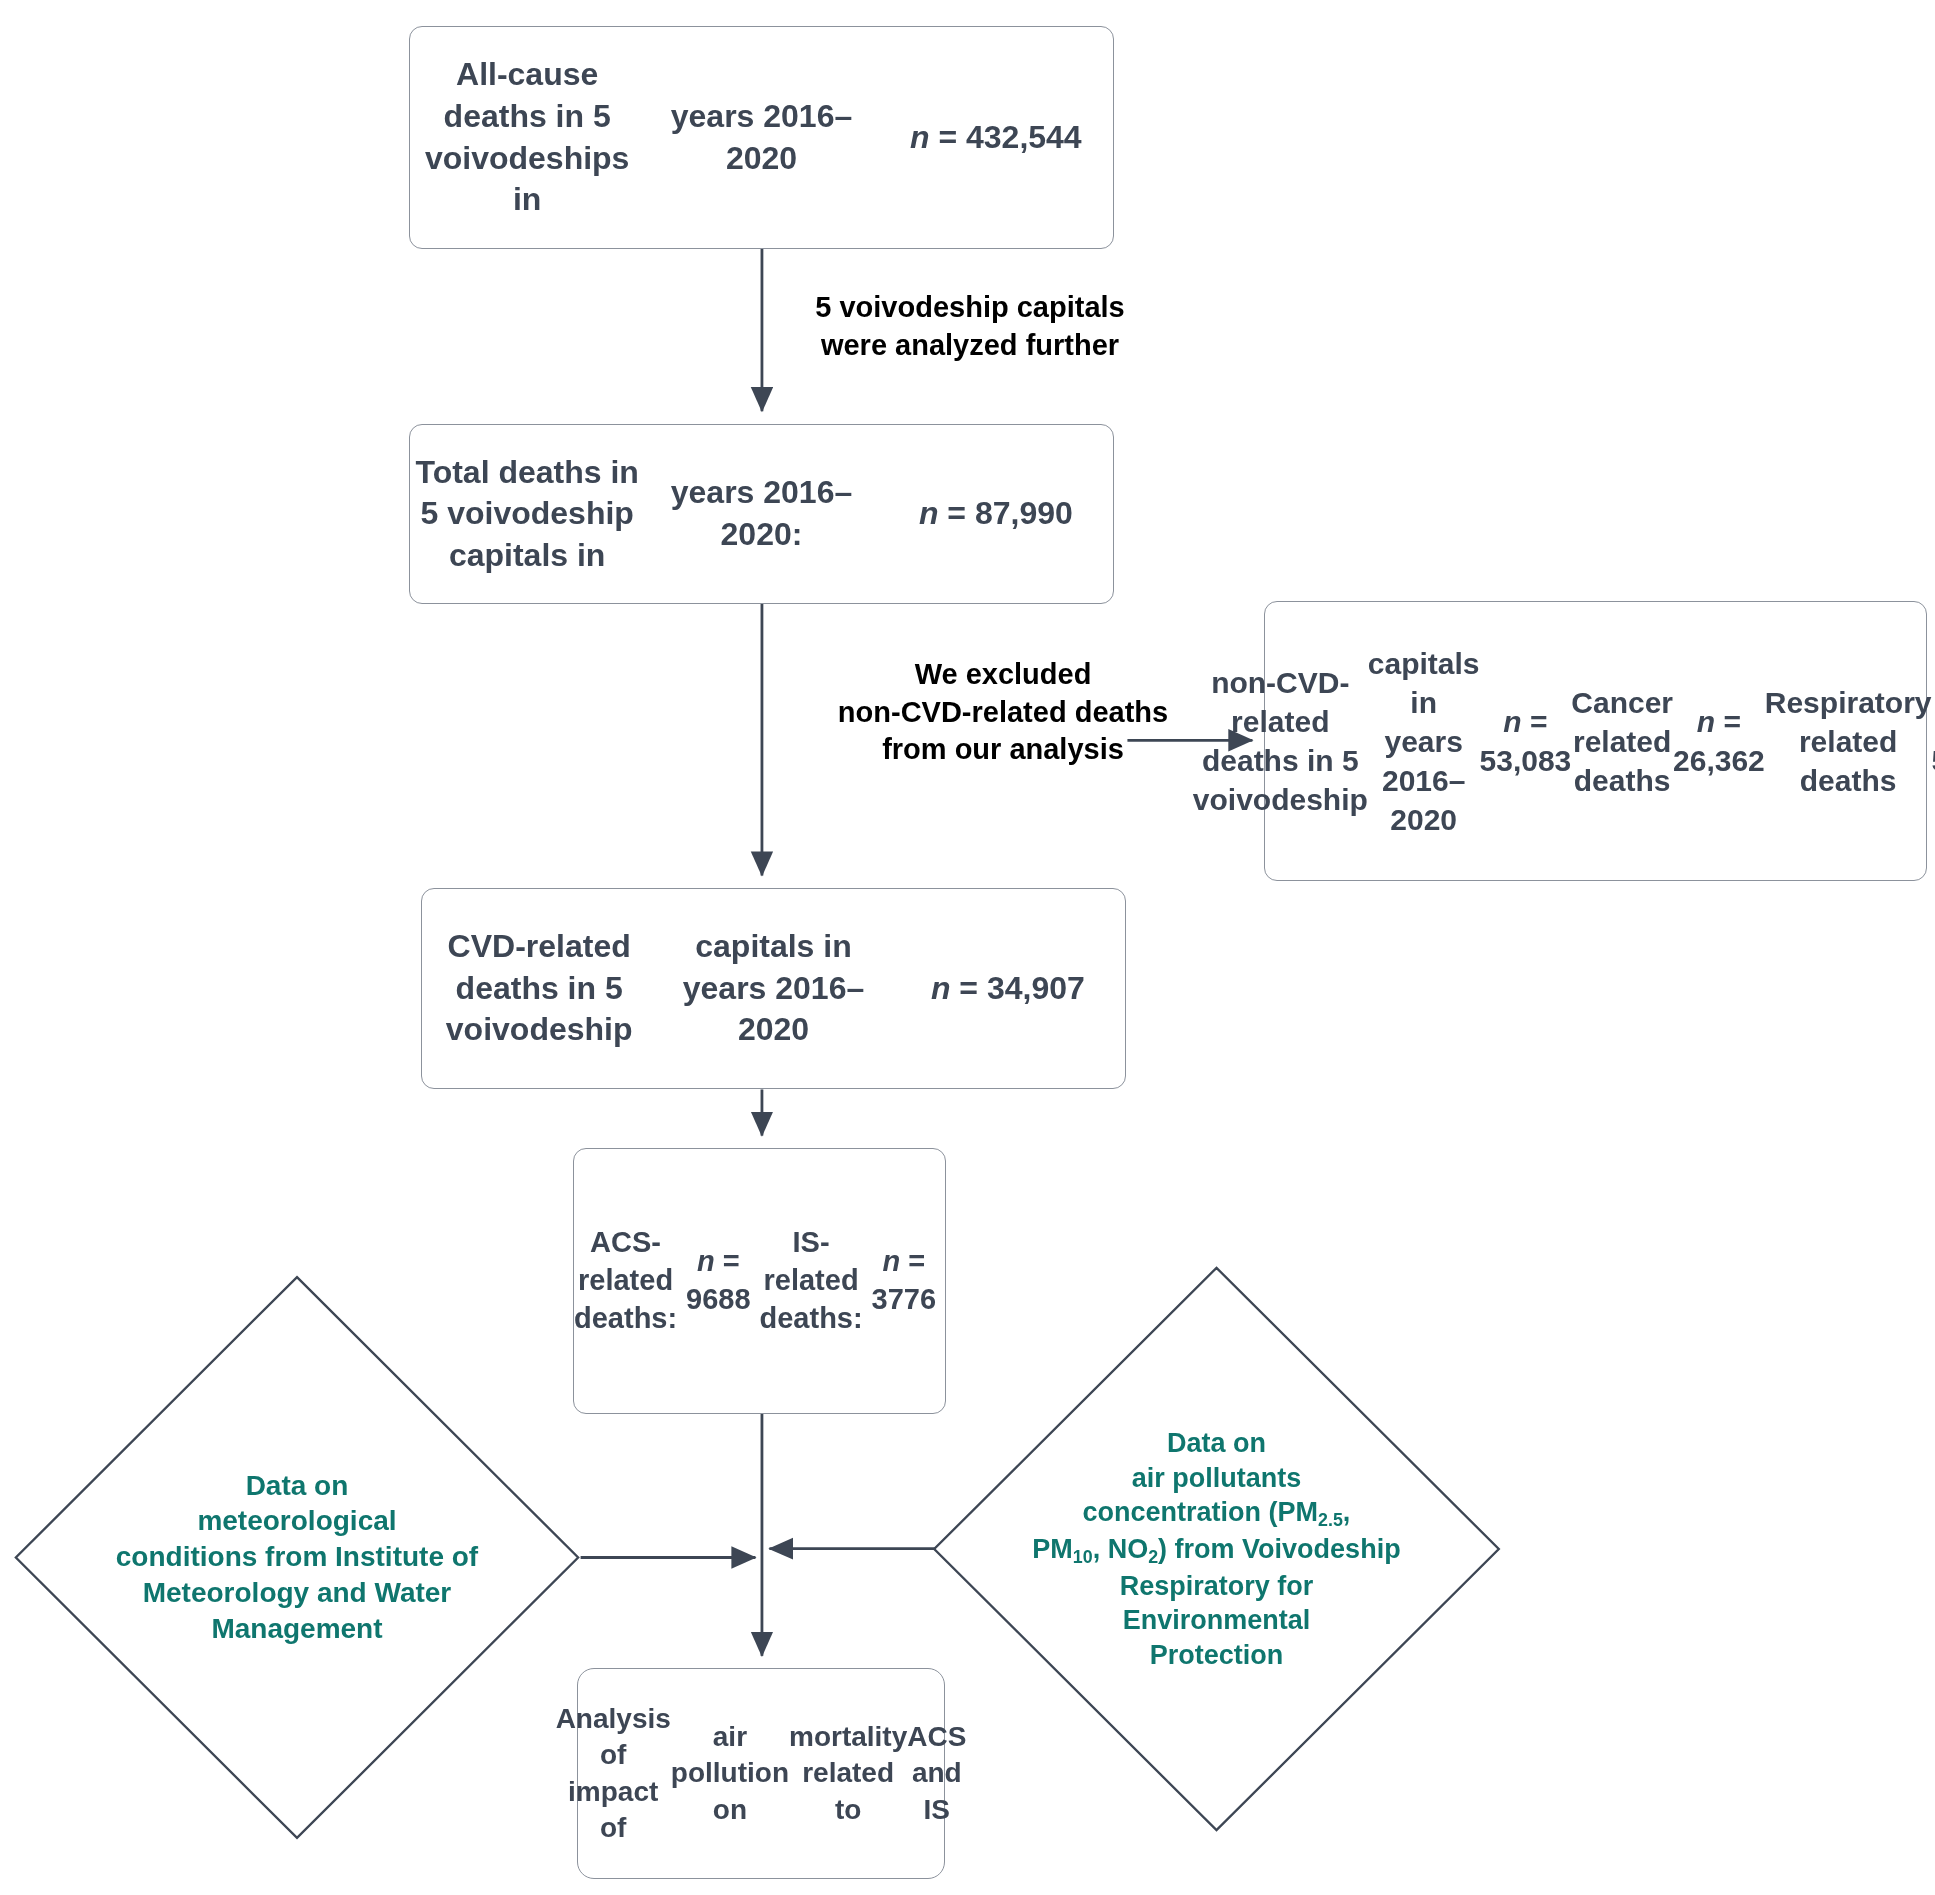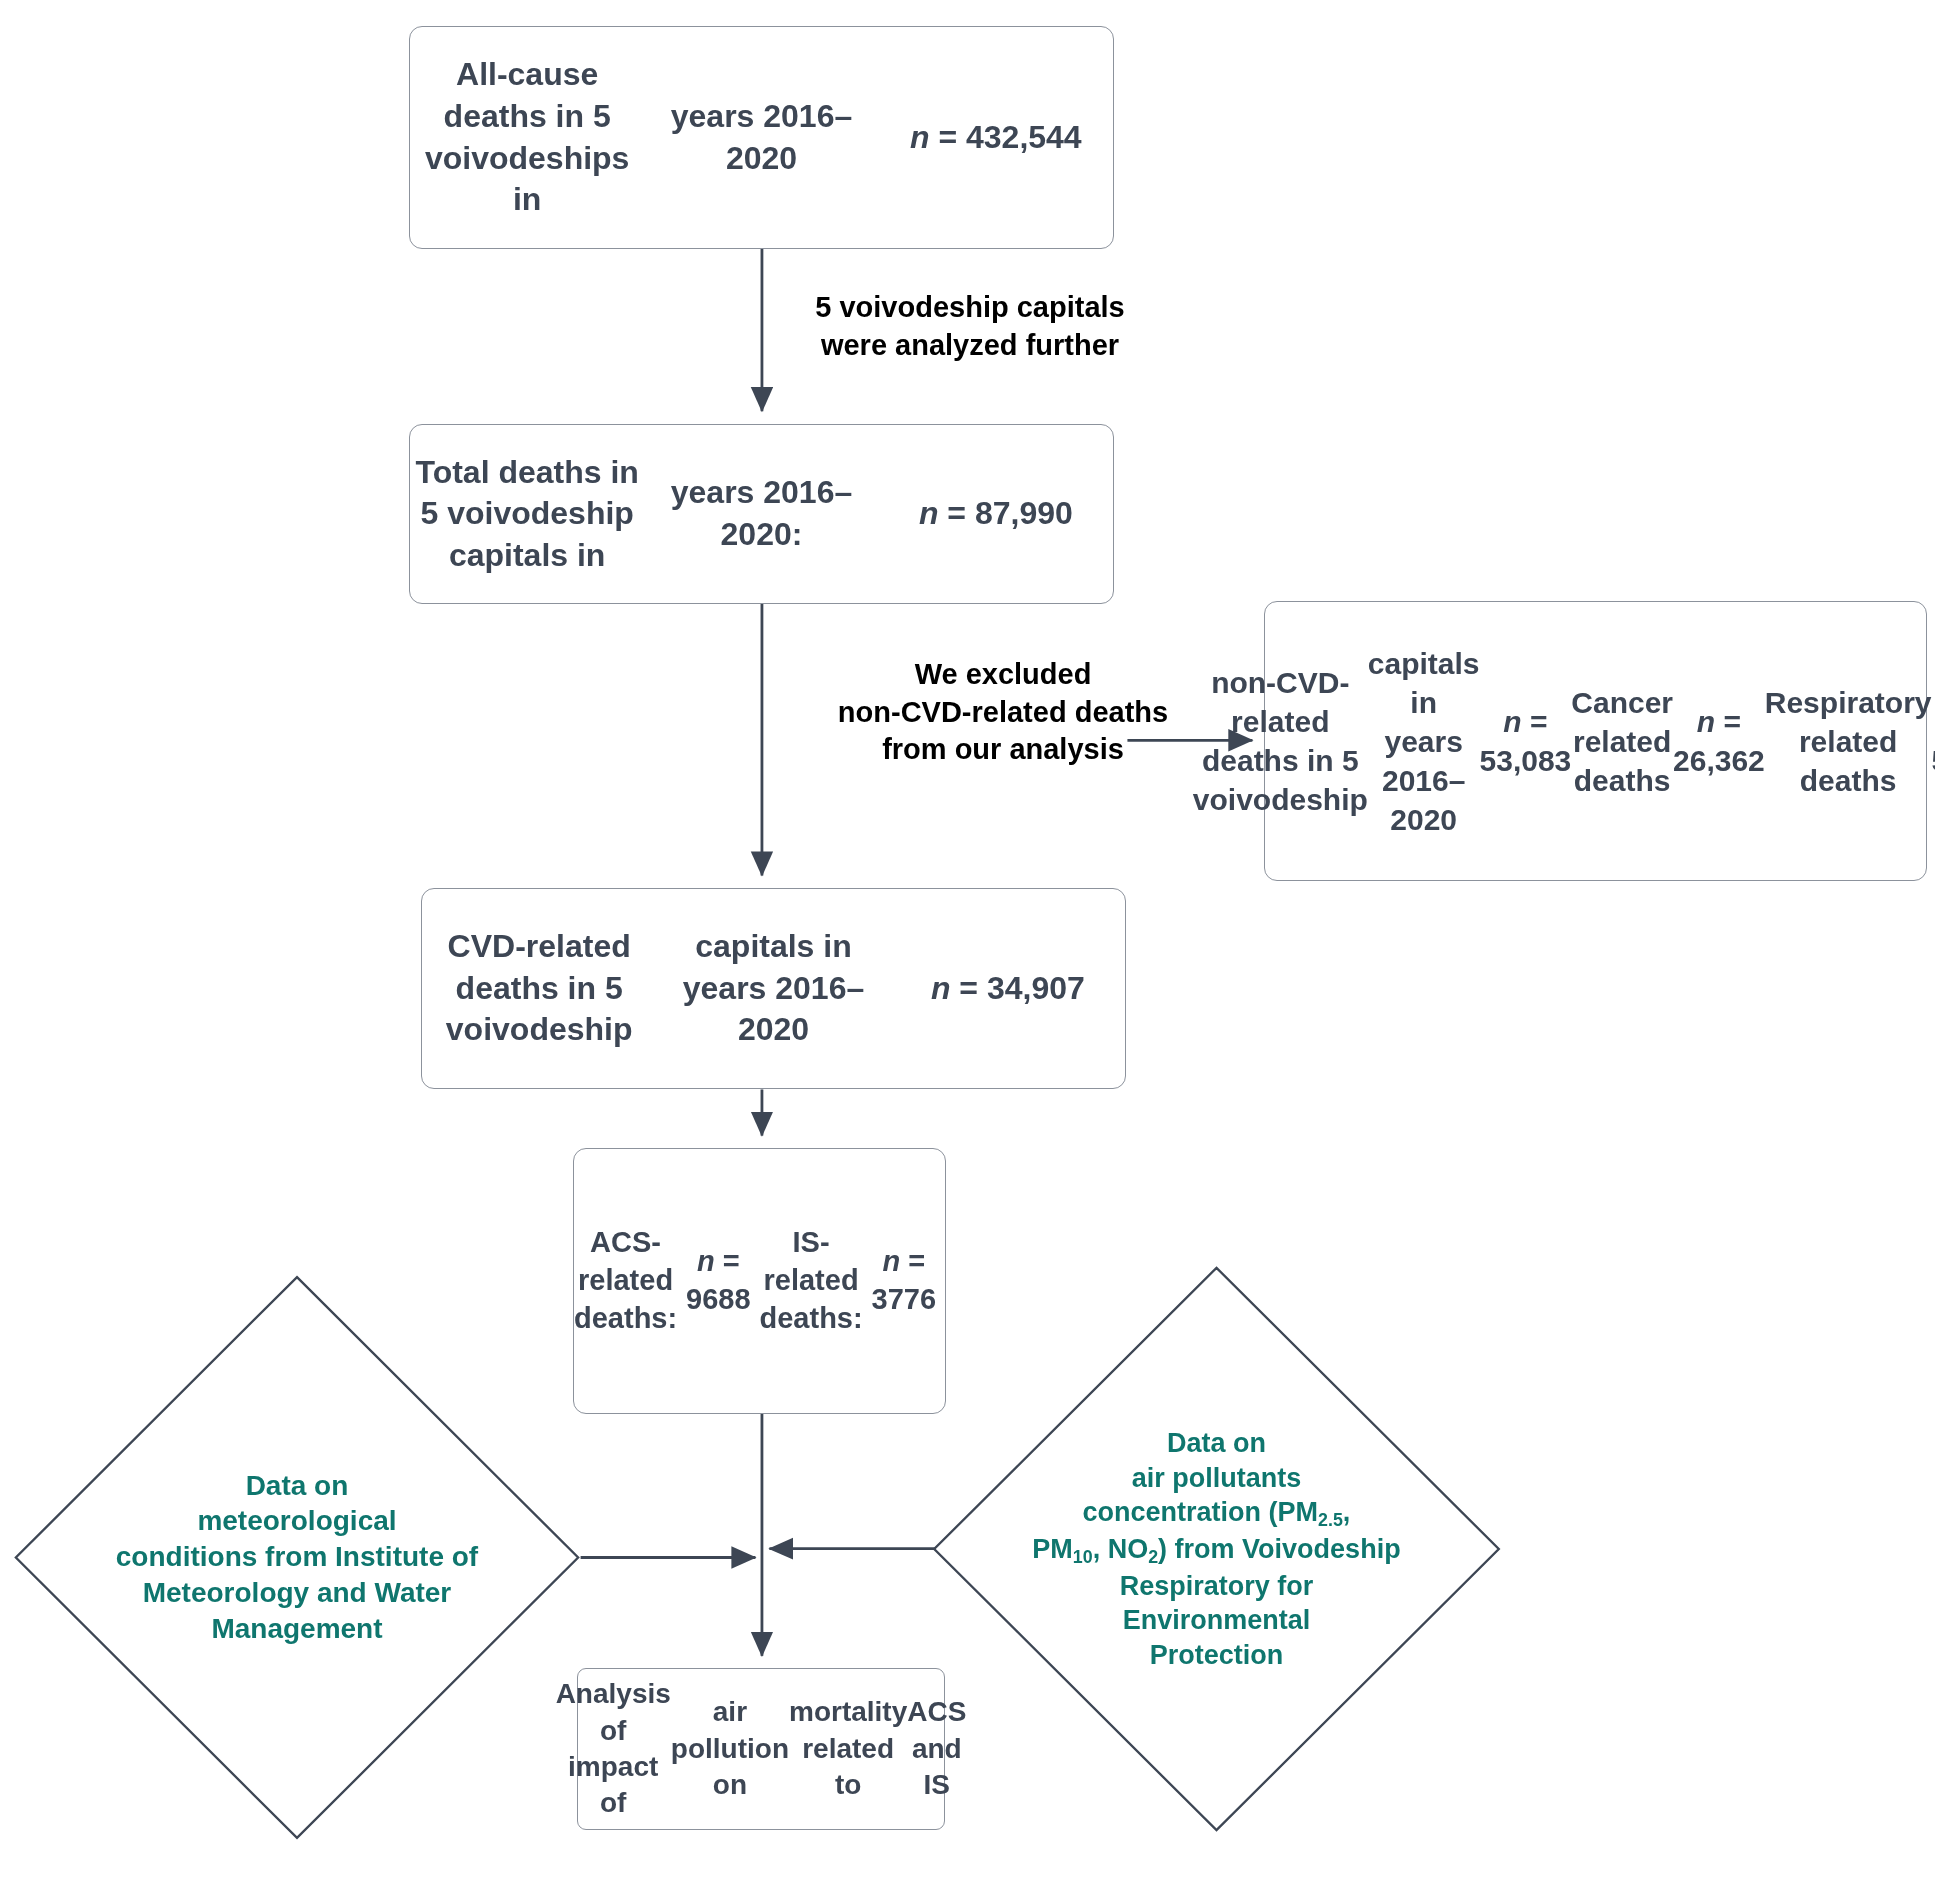--- a/index.html
+++ b/index.html
@@ -36,21 +36,21 @@
   .b { font-weight: bold; }
   .it { font-style: italic; }
   .reg { font-weight: bold; }
 
   
   #node-all-cause   { left: 409px;  top: 26px;   width: 705px; height: 223px; font-size: 32px; }
   #node-total       { left: 409px;  top: 424px;  width: 705px; height: 180px; font-size: 32px; }
   #node-noncvd      { left: 1264px; top: 601px; width: 663px; height: 280px; font-size: 30px; }
   #node-cvd         { left: 409px;  top: 888px; width: 705px; height: 201px; font-size: 32px; margin-left: 12px; }
   #node-acs         { left: 573px; top: 1148px; width: 373px;  height: 266px; font-size: 29px; }
-  #node-analysis    { left: 577px; top: 1668px; width: 368px;  height: 162px; font-size: 28px; border-radius: 9px; }
+  #node-analysis    { left: 577px; top: 1668px; width: 368px;  height: 211px; font-size: 28px; border-radius: 17px; }
 
   
   .diamond-wrap { position: absolute; }
   .diamond-wrap svg { position: absolute; left: 0; top: 0; overflow: visible; }
   .diamond-text {
     position: absolute;
     left: 16%;
     top: 50%;
     width: 68%;
     transform: translateY(-50%);

